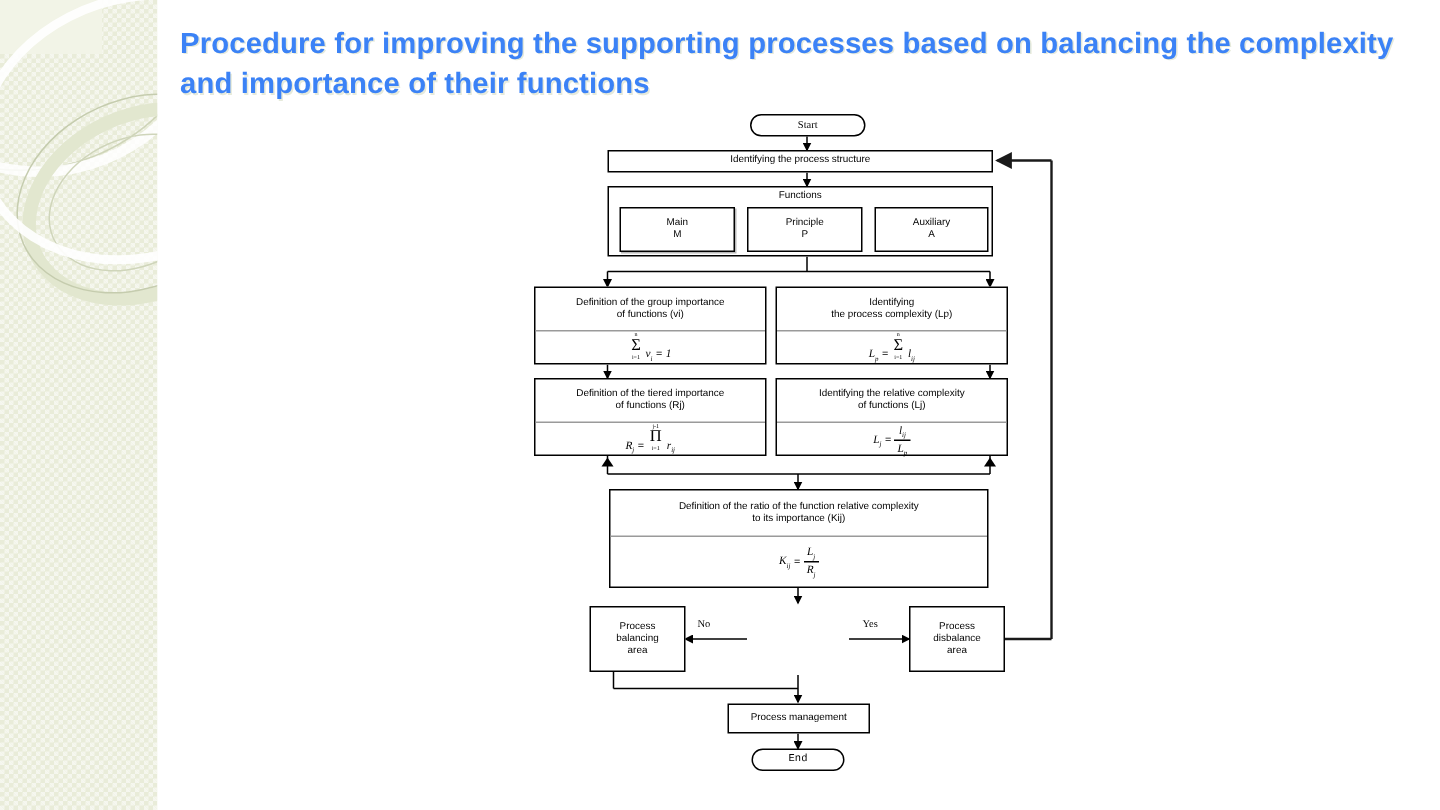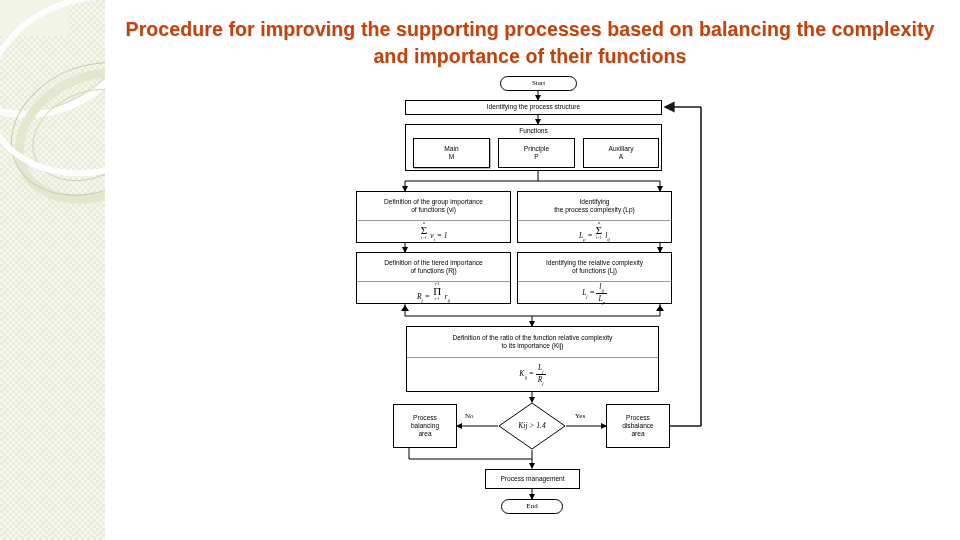--- a/index.html
+++ b/index.html
@@ -57,23 +57,23 @@
     border-width:1.5px;border-color:#cfd5ba;
     transform:rotate(-24deg);
   }
   #sidebar-mask{
     position:absolute;left:105px;top:0;width:8px;height:540px;background:#fff;
   }
 
   
   #title{
     position:absolute;left:120px;top:16px;width:820px;
-    text-align:center;
+    text-align:left;
     font-size:19.5px;font-weight:bold;line-height:27px;
-    color:#c2410c;
+    color:#3b82f6;
     text-shadow:1px 1px 0 #e6eadb;
     letter-spacing:.1px;
   }
 
   
   #chart{
     position:absolute;left:365px;top:76px;width:360px;height:456px;
     font-size:6.6px;color:#000;line-height:1.25;
   }
   .node{position:absolute;box-sizing:border-box;background:#fff;}
@@ -261,26 +261,20 @@
       <span>Definition of the ratio of the function relative complexity</span>
       <span>to its importance (Kij)</span>
     </div>
     <div class="sep formula">
       <span class="sum"><i>K<sub>ij</sub></i> =
         <span class="frac"><span class="num"><i>L<sub>j</sub></i></span><span class="den"><i>R<sub>j</sub></i></span></span>
       </span>
     </div>
   </div>
 
-  <div class="diamond-wrap" style="left:133px;top:326px;width:68px;height:48px;">
-    <svg class="diamond" viewBox="0 0 68 48" preserveAspectRatio="none">
-      <polygon points="34,1 67,24 34,47 1,24" fill="#fff" stroke="#000" stroke-width="1"></polygon>
-    </svg>
-    <div class="diamond-label">Kij &gt; 1.4</div>
-  </div>
   <div class="edge-label" style="left:100px;top:336px;">No</div>
   <div class="edge-label" style="left:210px;top:336px;">Yes</div>
 
   <div class="node bx" style="left:28px;top:328px;width:64px;height:44px;">
     <div class="cap" style="flex-direction:column;">
       <span>Process</span>
       <span>balancing</span>
       <span>area</span>
     </div>
   </div>
@@ -290,15 +284,15 @@
       <span>Process</span>
       <span>disbalance</span>
       <span>area</span>
     </div>
   </div>
 
   <div class="node bx" style="left:120px;top:393px;width:95px;height:20px;">
     <div class="cap">Process management</div>
   </div>
 
-  <div class="node term" style="left:136px;top:423px;width:62px;height:15px;">End</div>
+  <div class="node term" style="left:136px;top:423px;width:62px;height:15px;font-family:Liberation Mono, monospace;">End</div>
 
 </div>
 
 </body></html>

